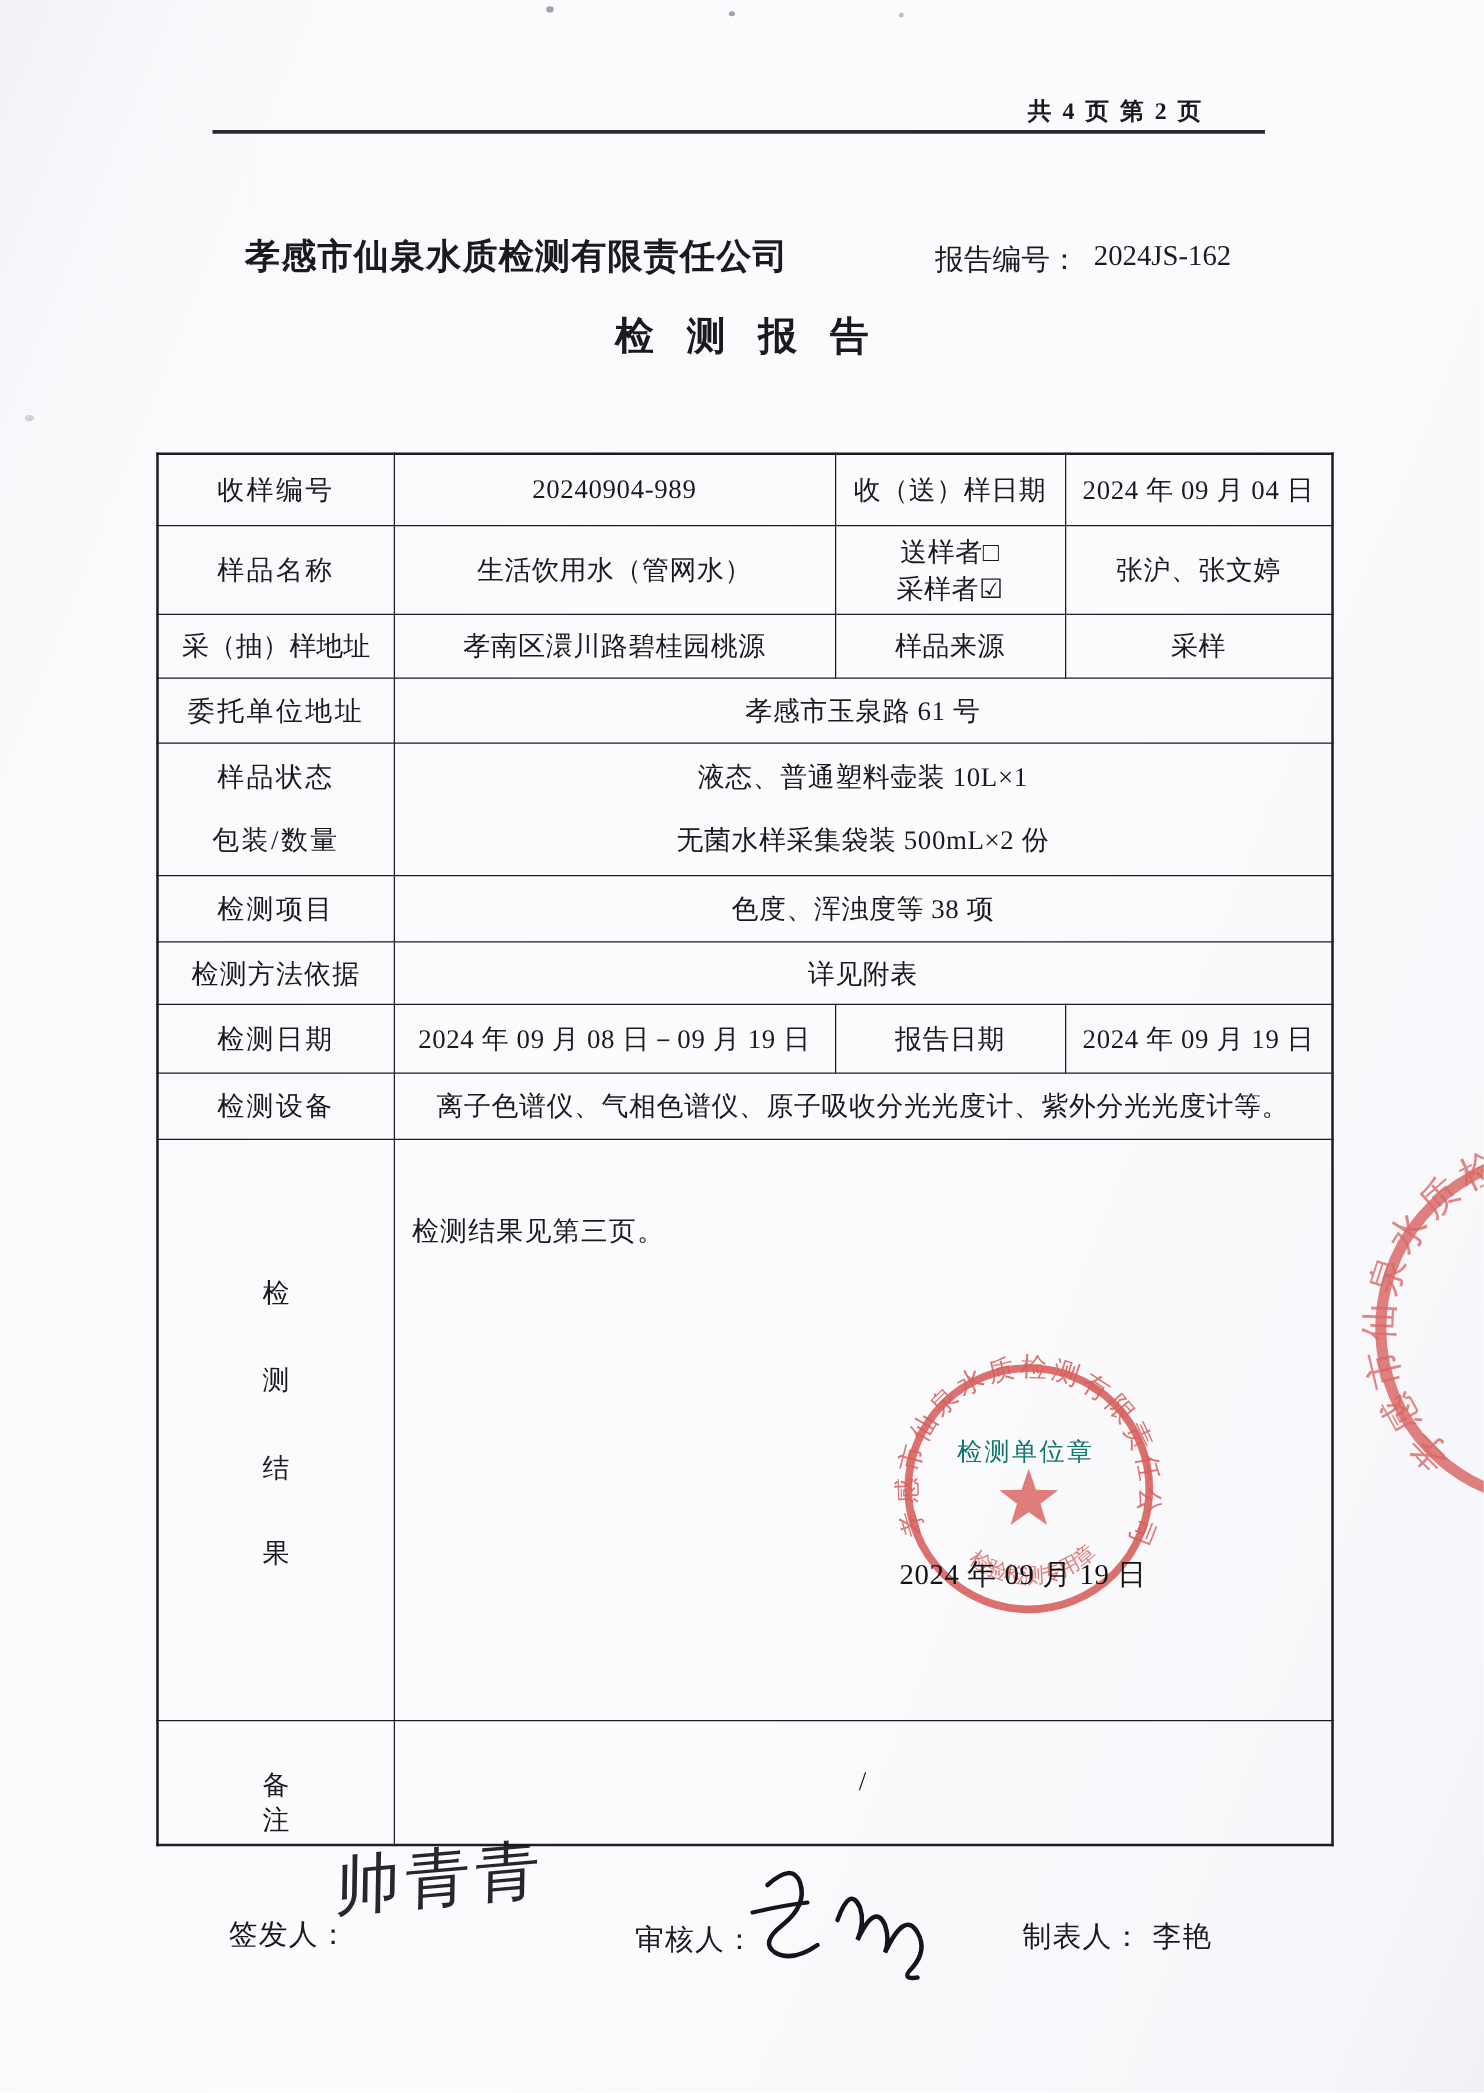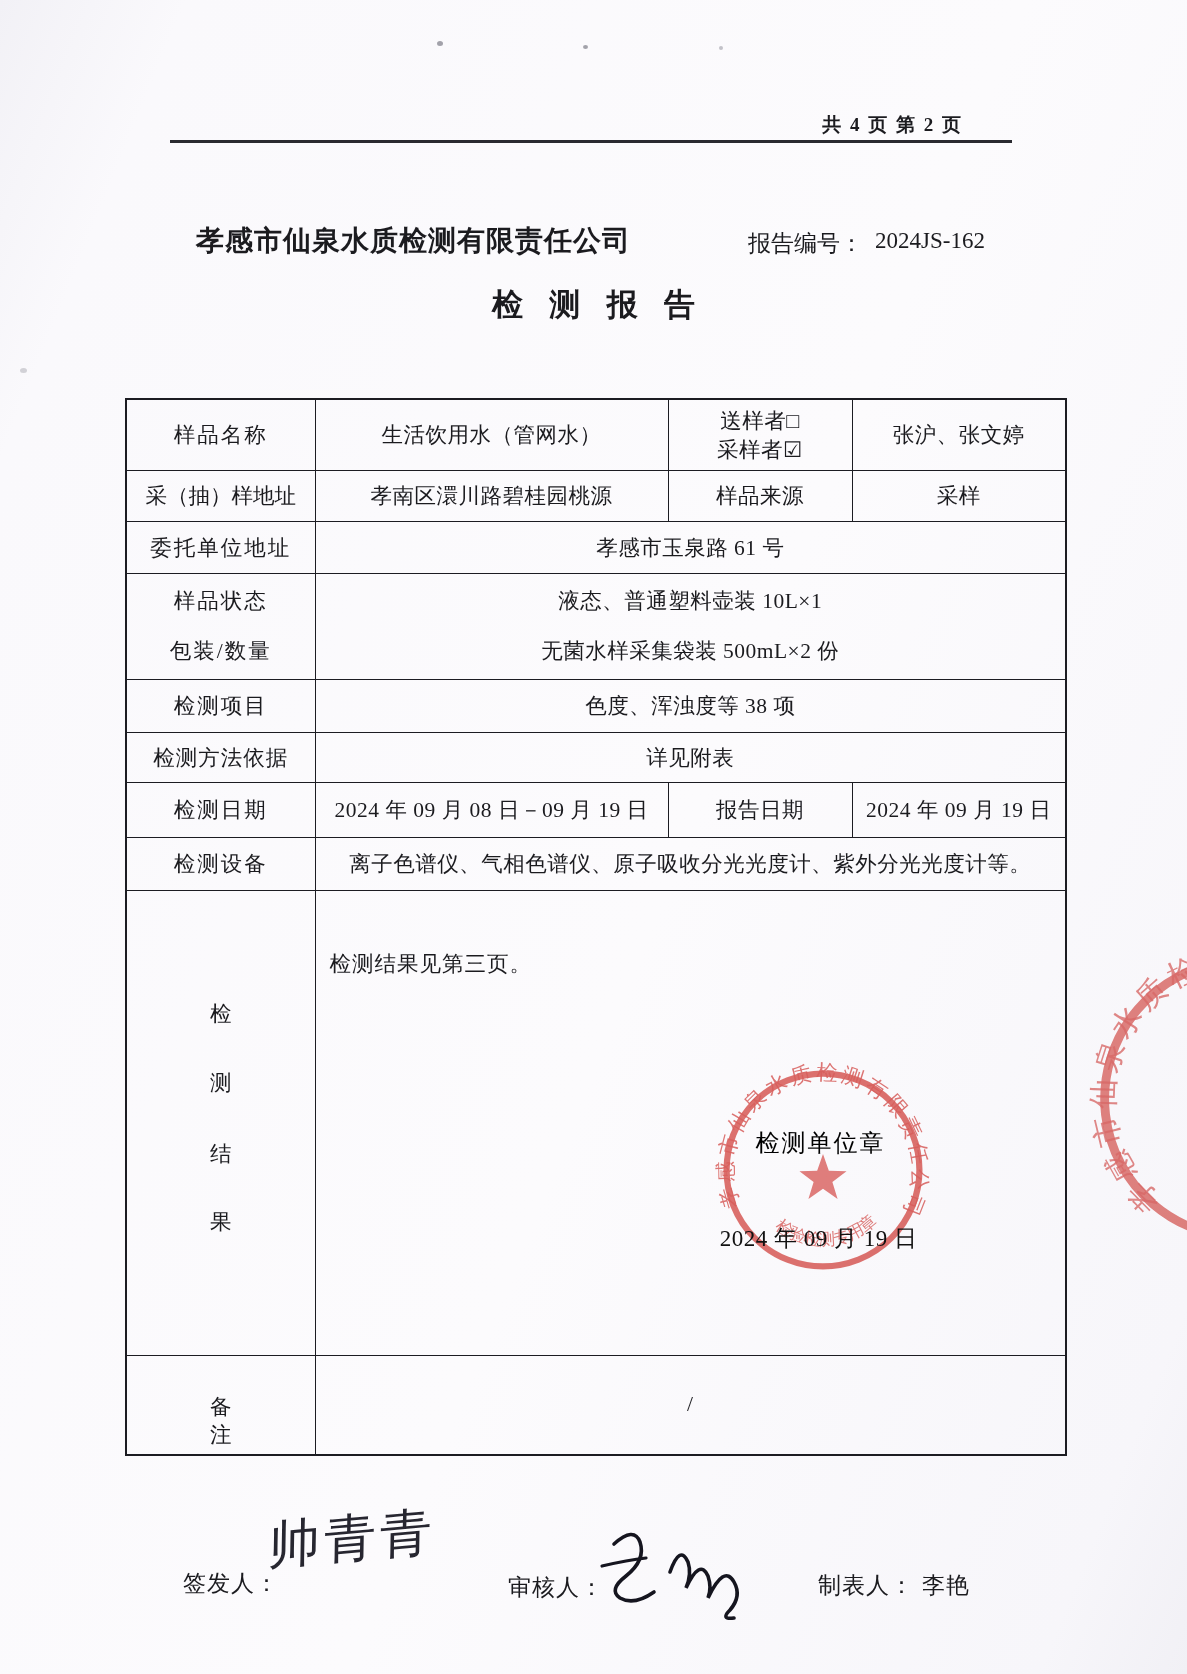--- a/index.html
+++ b/index.html
@@ -5,21 +5,21 @@
   * { margin:0; padding:0; box-sizing:border-box; }
   html,body { width:1187px; height:1674px; }
   body {
     position:relative;
     width:1187px; height:1674px;
     overflow:hidden;
     font-family:"Liberation Serif","DejaVu Serif",serif;
     color:#1b1b1f;
     background:linear-gradient(112deg,#f2f1f6 0%,#faf9fc 10%,#fcfbfd 55%,#f7f6fa 92%,#f1f0f5 100%);
   }
-  .page { position:absolute; inset:0;margin-top:36px; }
+  .page { position:absolute; inset:0; }
 
   .speck { position:absolute; background:#5a5a66; border-radius:50%; opacity:.55; }
 
   .page-info {
     position:absolute; top:76px; right:224px;
     font-size:19px; font-weight:bold; letter-spacing:2px;
   }
   .head-rule {
     position:absolute; left:170px; top:104px; width:842px; height:2.5px;
     background:#2a2a30;
@@ -65,21 +65,21 @@
   td.result-cell { position:relative; padding:0; }
   .result-note {
     position:absolute; left:14px; top:58px; font-size:21.5px; letter-spacing:1px;
   }
   .stamp {
     position:absolute; mix-blend-mode:multiply; opacity:.93; pointer-events:none;
   }
   .stamp-main { left:392px; top:164px; width:230px; height:230px; }
   .stamp-label {
     position:absolute; left:420px; top:236px; width:170px;
-    font-size:24px; letter-spacing:2px; color:#000000; text-align:center;
+    font-size:20px; letter-spacing:2px; color:#0f766e; text-align:center;
   }
   .stamp-date {
     position:absolute; left:398px; top:332px; width:210px;
     font-size:23px; color:#111; text-align:center; white-space:nowrap;
   }
   .stamp-edge {
     left:1078px; top:898px; width:330px; height:330px;
     transform:rotate(-28deg); opacity:.85;
   }
 
@@ -120,20 +120,26 @@
   <div class="doc-title">检测报告</div>
 
   <table class="report-table">
     <colgroup>
         <col style="width:189px">
         <col style="width:353px">
         <col style="width:184px">
         <col style="width:214px">
       </colgroup>
     <tbody>
+        <tr style="height:57px">
+      <td class="lbl">收样编号</td>
+      <td>20240904-989</td>
+      <td>收（送）样日期</td>
+      <td>2024 年 09 月 04 日</td>
+    </tr>
     <tr style="height:71px">
       <td class="lbl">样品名称</td>
       <td>生活饮用水（管网水）</td>
       <td>
         <div>送样者□</div>
         <div>采样者☑</div>
       </td>
       <td>张沪、张文婷</td>
     </tr>
     <tr style="height:51px">

